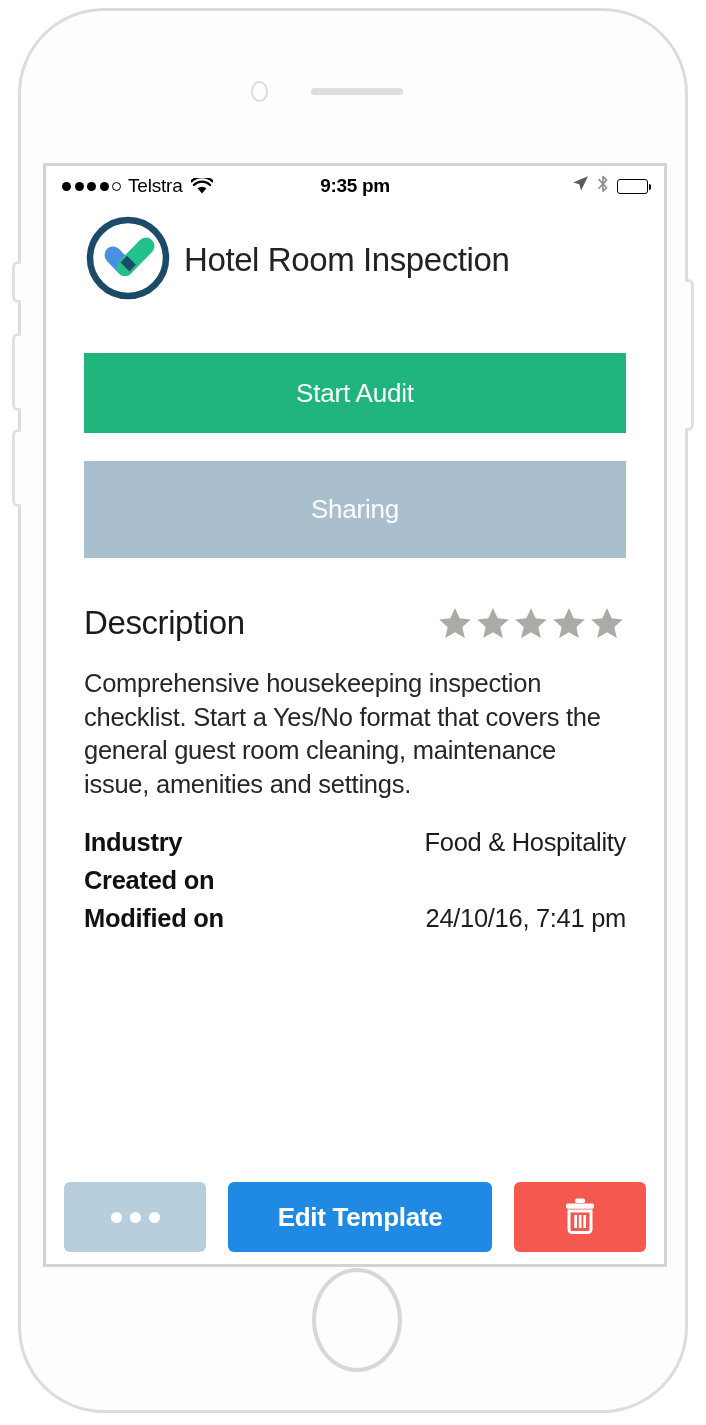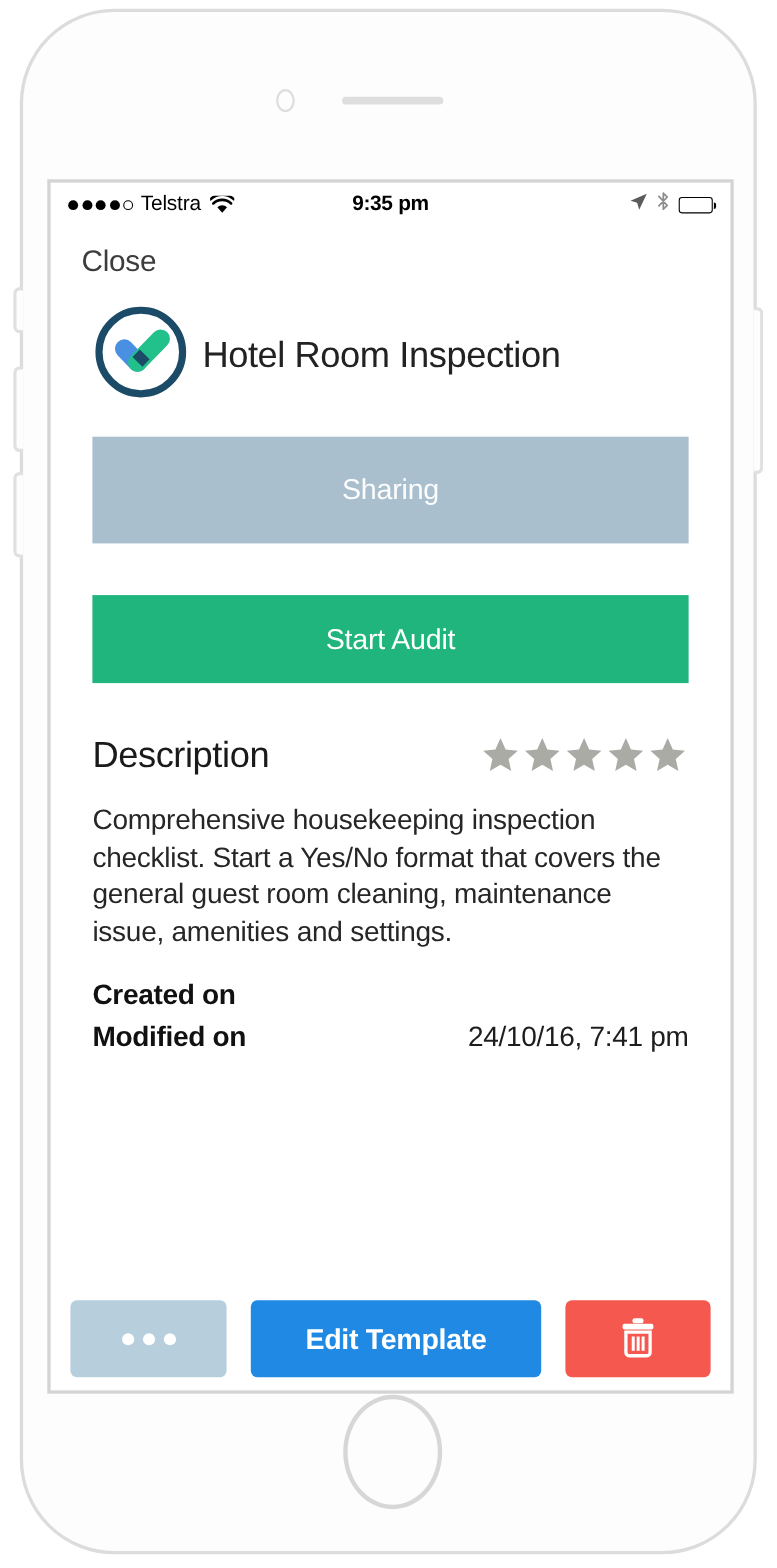--- a/index.html
+++ b/index.html
@@ -356,44 +356,41 @@
             <path d="M2 4.6 L9.6 12.8 L6 16.2 L6 1.6 L9.6 5.1 L2 13.2" stroke="#8d8d8d" stroke-width="1.6" fill="none" stroke-linejoin="round" stroke-linecap="round"></path>
           </svg>
         </span>
         <span id="battery-shell">
           <span id="battery-fill" style="width:58%"></span>
           <span id="battery-tip"></span>
         </span>
       </div>
     </div>
 
-    <div id="nav-bar">
-      <span id="close-button">Close</span>
-    </div>
 
     <div id="content">
 
       <div id="title-row">
         <span id="app-logo">
           <svg width="88" height="88" viewBox="0 0 88 88">
             <circle cx="44" cy="44" r="38" fill="none" stroke="#1B4B66" stroke-width="6.5"></circle>
 
             <path d="M29 41 L41 53.5" stroke="#4A90E2" stroke-width="17" stroke-linecap="round" fill="none"></path>
 
             <path d="M41 53.5 L62 32" stroke="#22C08A" stroke-width="17" stroke-linecap="round" fill="none"></path>
 
             <path d="M36.5 48.5 L45.5 57.5 L52 50.7 L43 41.8 Z" fill="#1B4B66"></path>
           </svg>
         </span>
         <span id="template-title">Hotel Room Inspection</span>
       </div>
 
+      <button id="start-audit-button" style="background: rgb(31, 181, 124);">Start Audit</button>
+
       <button id="sharing-button" style="background: rgb(170, 191, 206);">Sharing</button>
-
-      <button id="start-audit-button" style="background: rgb(31, 181, 124);">Start Audit</button>
 
       <div id="description-header">
         <span id="description-title">Description</span>
         <span id="star-rating">
           <svg class="star-icon" viewBox="0 0 24 24">
               <polygon points="12,2 15.1,8.9 22.5,9.6 16.9,14.6 18.5,22 12,18.1 5.5,22 7.1,14.6 1.5,9.6 8.9,8.9" fill="#ABABA6"></polygon>
             </svg>
           <svg class="star-icon" viewBox="0 0 24 24">
               <polygon points="12,2 15.1,8.9 22.5,9.6 16.9,14.6 18.5,22 12,18.1 5.5,22 7.1,14.6 1.5,9.6 8.9,8.9" fill="#ABABA6"></polygon>
             </svg>
@@ -406,20 +403,24 @@
           <svg class="star-icon" viewBox="0 0 24 24">
               <polygon points="12,2 15.1,8.9 22.5,9.6 16.9,14.6 18.5,22 12,18.1 5.5,22 7.1,14.6 1.5,9.6 8.9,8.9" fill="#ABABA6"></polygon>
             </svg>
         </span>
       </div>
 
       <p id="description-text">Comprehensive housekeeping inspection checklist. Start a Yes/No format that covers the general guest room cleaning, maintenance issue, amenities and settings.</p>
 
       <div id="meta-table">
         <div class="meta-row">
+          <span class="meta-label">Industry</span>
+          <span class="meta-value">Food &amp; Hospitality</span>
+        </div>
+        <div class="meta-row">
           <span class="meta-label">Created on</span>
         </div>
         <div class="meta-row">
           <span class="meta-label">Modified on</span>
           <span class="meta-value">24/10/16, 7:41 pm</span>
         </div>
       </div>
 
     </div>
 

